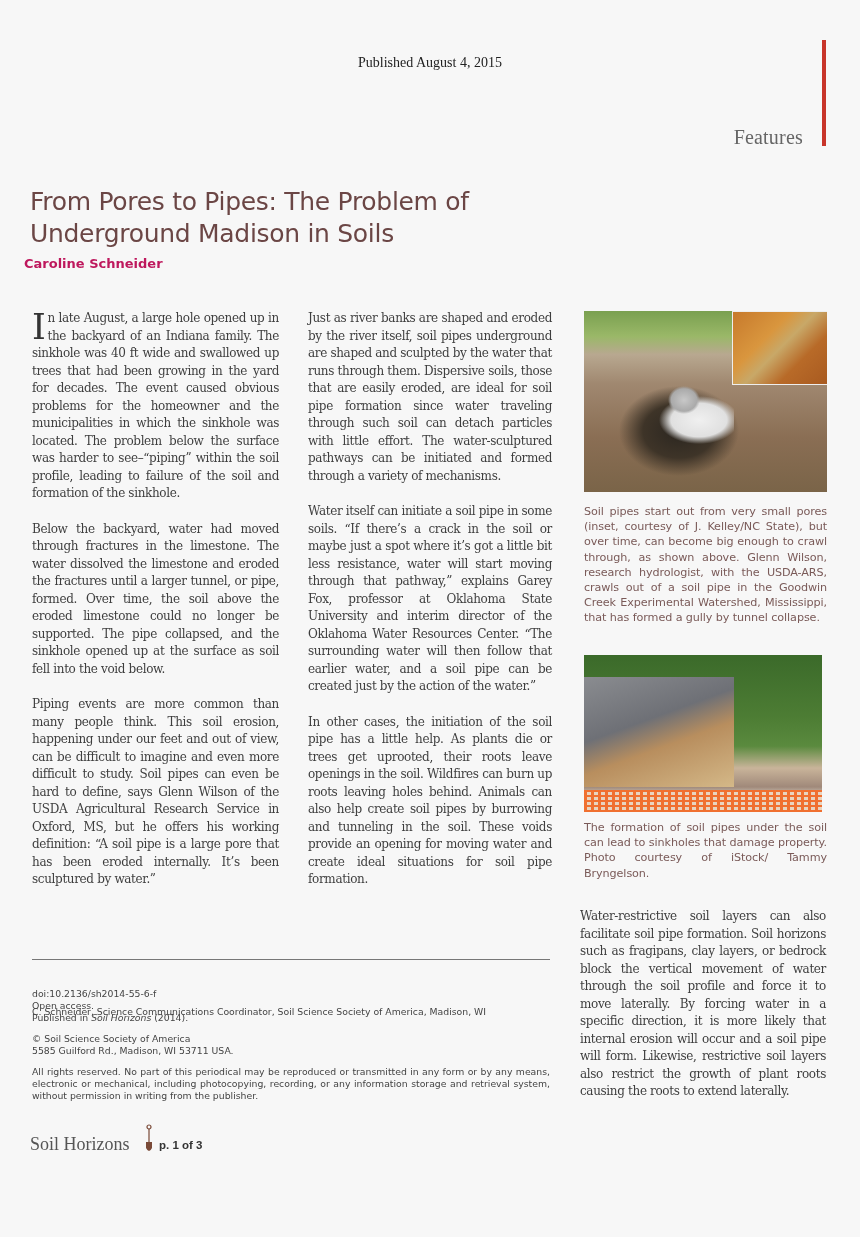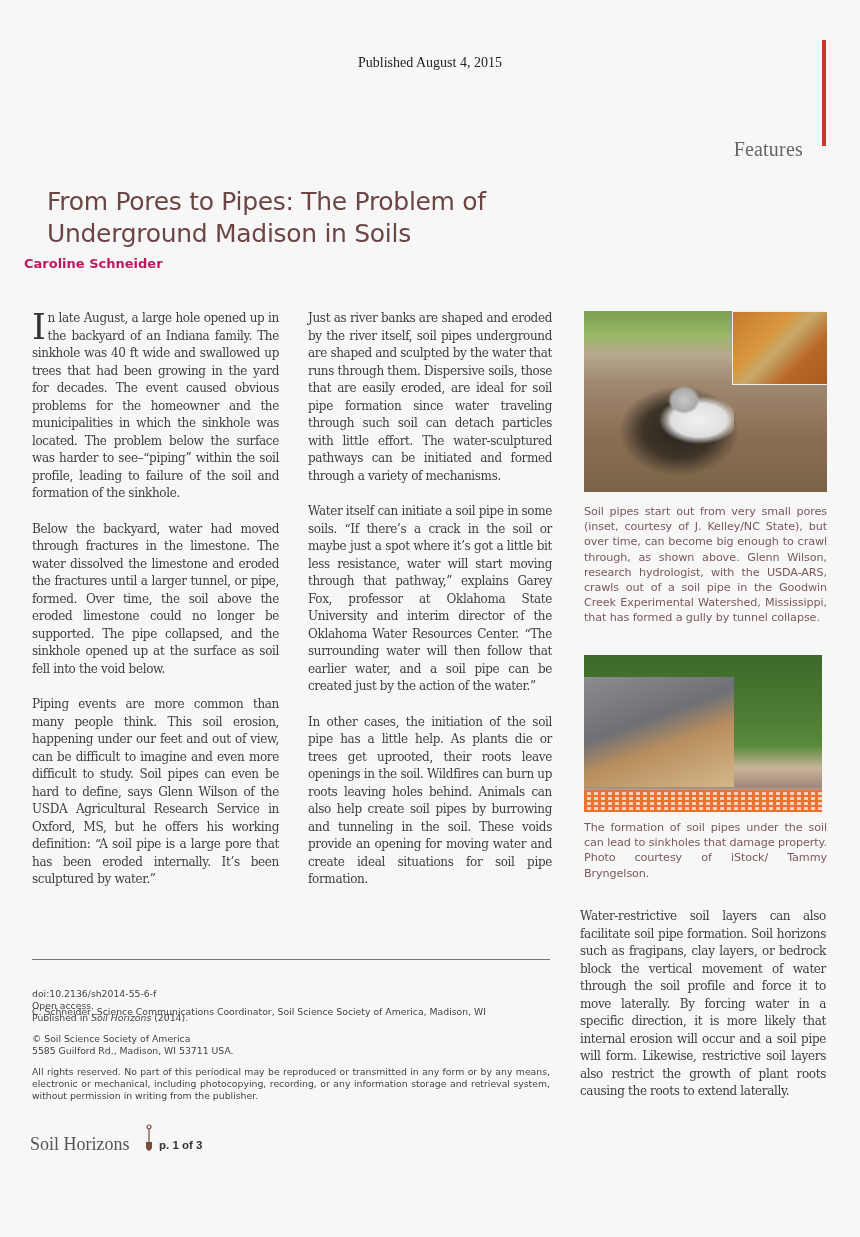--- a/index.html
+++ b/index.html
@@ -8,24 +8,24 @@
     font-family: "DejaVu Serif", serif; color:#3a3a3a;
   }
   .abs { position:absolute; }
   .published {
     left:0; width:860px; top:55px; text-align:center;
     font-family:Liberation Serif, serif; font-size:14px; color:#222;
   }
   .red-bar { left:822px; top:40px; width:4px; height:106px; background:#c8352a; }
   .section-label {
     left:690px; top:126px; width:113px; text-align:right;
-    font-family:"Liberation Serif", serif; font-size:20px; color:#666; letter-spacing:0.2px;margin-top:12px;
+    font-family:"Liberation Serif", serif; font-size:20px; color:#666; letter-spacing:0.2px;
   }
   .title {
-    left:47px; top:186px; width:520px;
+    left:30px; top:186px; width:520px;
     font-family:"DejaVu Sans", sans-serif; font-size:25px; line-height:32px; color:#6b4645;
     letter-spacing:-0.3px;
   }
   .author {
     left:24px; top:256px; font-family:"DejaVu Sans", sans-serif; font-size:13px; font-weight:bold; color:#be185d;
   }
   .col {
     position:absolute; font-family:"DejaVu Serif", serif; font-size:12px; line-height:17.5px;
     color:#3e3e3e; text-align:justify; letter-spacing:-0.35px;
   }

